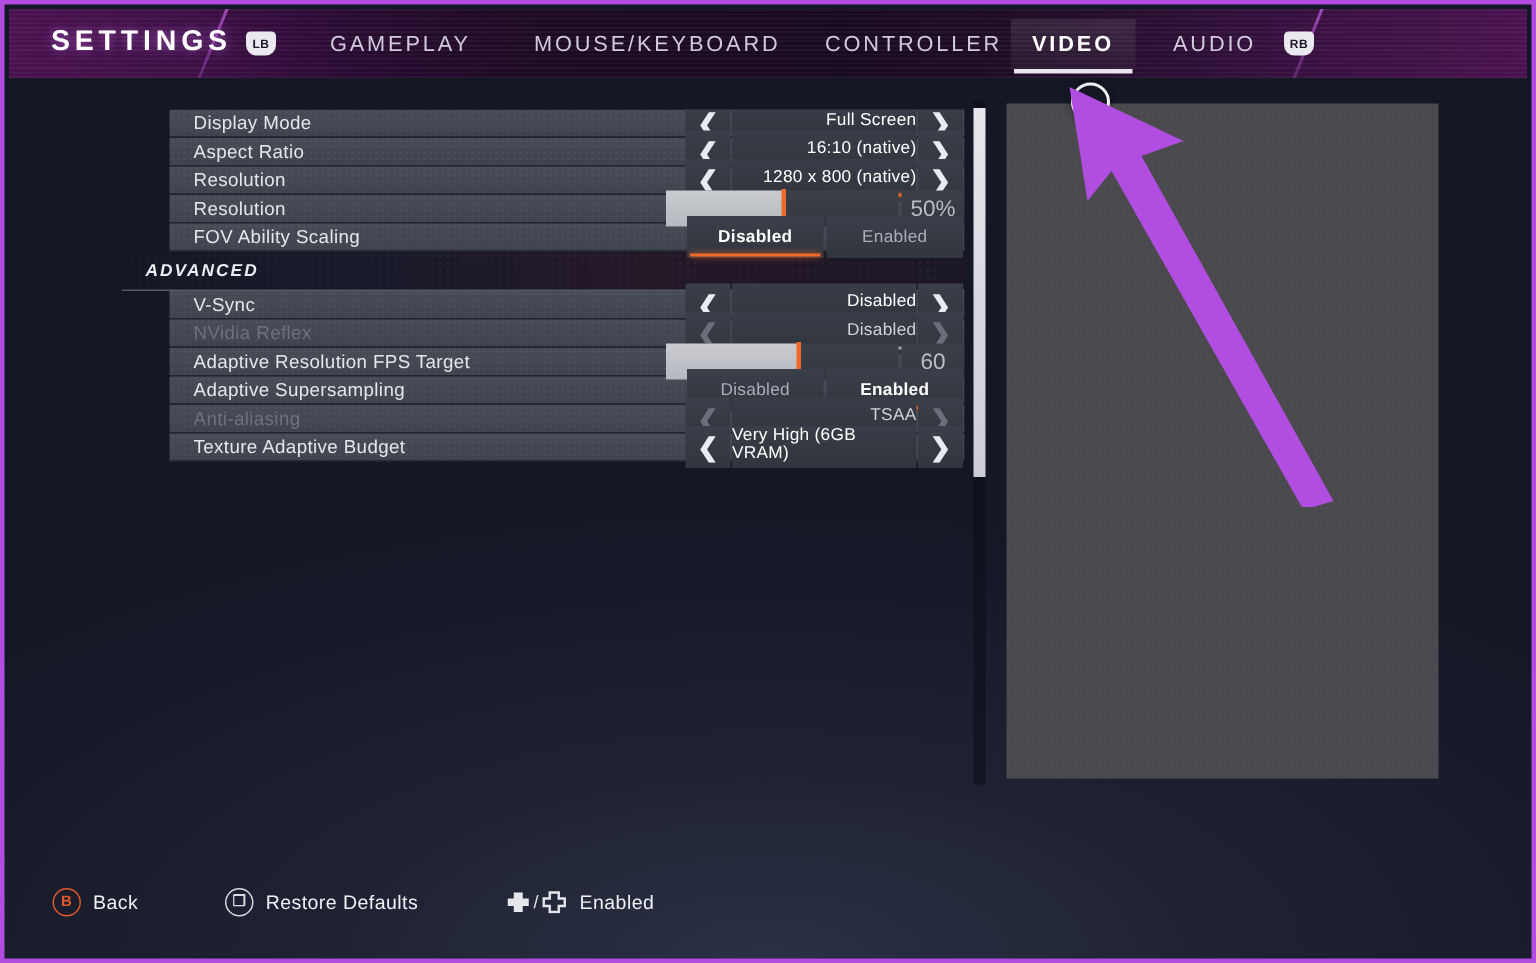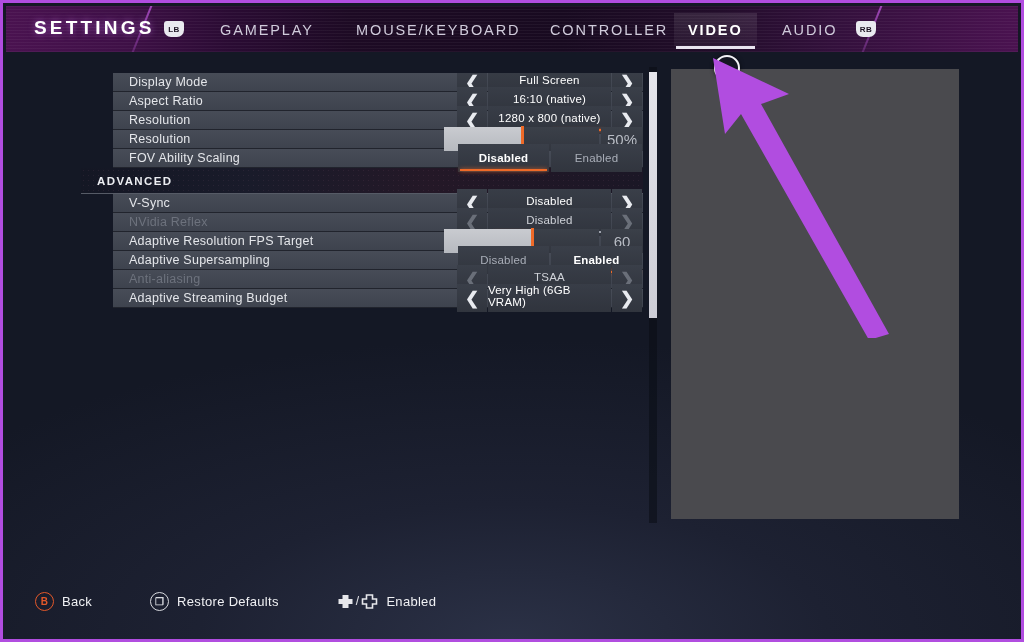--- a/index.html
+++ b/index.html
@@ -111,21 +111,21 @@
     width:30px; height:28px; margin:0 1px;
     background:linear-gradient(180deg,#3a3f49,#31353e);
     display:flex; align-items:center; justify-content:center;
     color:#e9ebf0; font-size:17px; font-weight:bold; line-height:1;
   }
   .arrow.dim { color:#6a6f79; }
   .valuebox {
     position:relative;
     width:123px; height:28px;
     background:linear-gradient(180deg,#383d47,#30343d);
-    display:flex; align-items:center; justify-content:center;
+    display:flex; align-items:center; justify-content:flex-end;
     font-size:11.5px; color:#ffffff; letter-spacing:.2px;
     padding-bottom:4px;
   }
   .valuebox.dim{ color:#cfd2d8; }
   .valuebox .txt{ position:relative; z-index:2; }
   .segs {
     position:absolute; left:6px; right:6px; bottom:3px;
     display:flex; gap:5px; z-index:2;
   }
   .segs i { flex:1; height:2px; background:#9ea3ad; display:block; }
@@ -165,20 +165,21 @@
     display:flex; align-items:center; justify-content:center;
     font-size:15px; color:#b8bcc4;
   }
 
   
   .section {
     position:relative; height:26px;
     background:linear-gradient(90deg,#141724 0%,#191b2a 30%,#241827 62%,#1b1726 100%);
     display:flex; align-items:center;
     border-bottom:1px solid #565b66;
+    font-style:italic;
   }
   .section::after{
     content:""; position:absolute; inset:0;
     background-image:radial-gradient(rgba(255,160,200,.07) .6px, transparent .7px);
     background-size:5px 5px;
   }
   .section span {
     position:relative; z-index:2;
     margin-left:16px; font-size:11.5px; font-weight:bold;
     color:#eceef2; letter-spacing:1.4px;
@@ -378,21 +379,21 @@
             <span class="txt">TSAA</span>
             <div class="segs">
               <i></i>
               <i class="on"></i>
             </div>
           </div>
           <div class="arrow dim">❯</div>
         </div>
       </div>
       <div class="row">
-        <div class="label">Adaptive Streaming Budget</div>
+        <div class="label">Texture Adaptive Budget</div>
         <div class="ctrl">
           <div class="arrow">❮</div>
           <div class="valuebox">
             <span class="txt">Very High (6GB VRAM)</span>
           </div>
           <div class="arrow">❯</div>
         </div>
       </div>
     </div>
 

